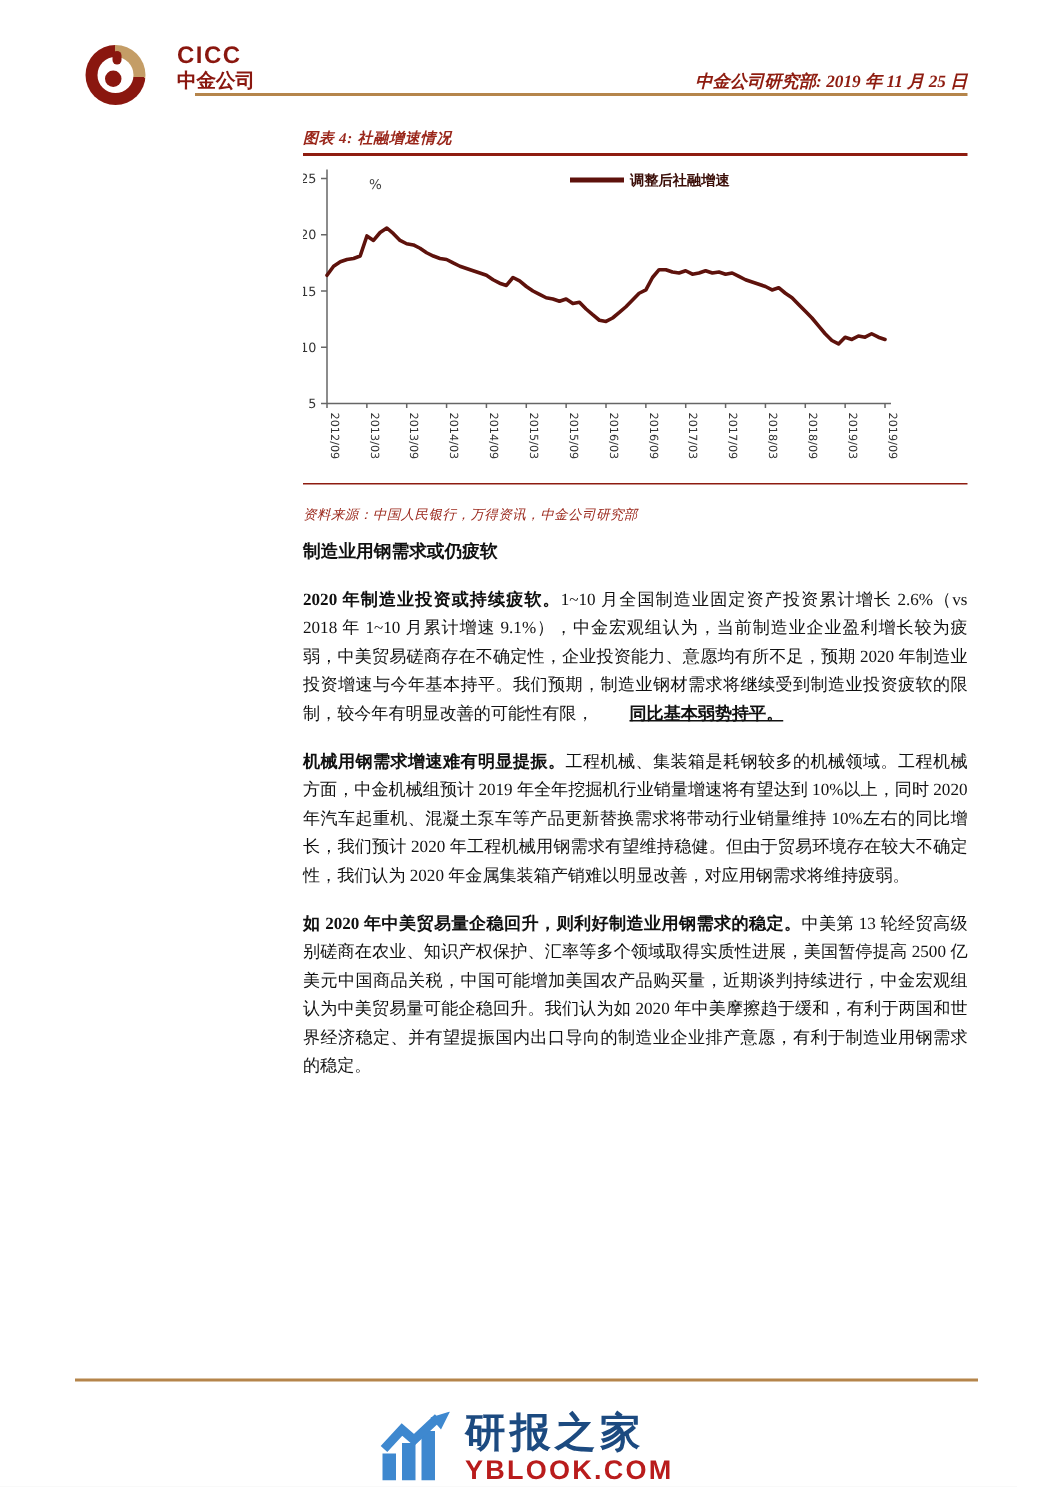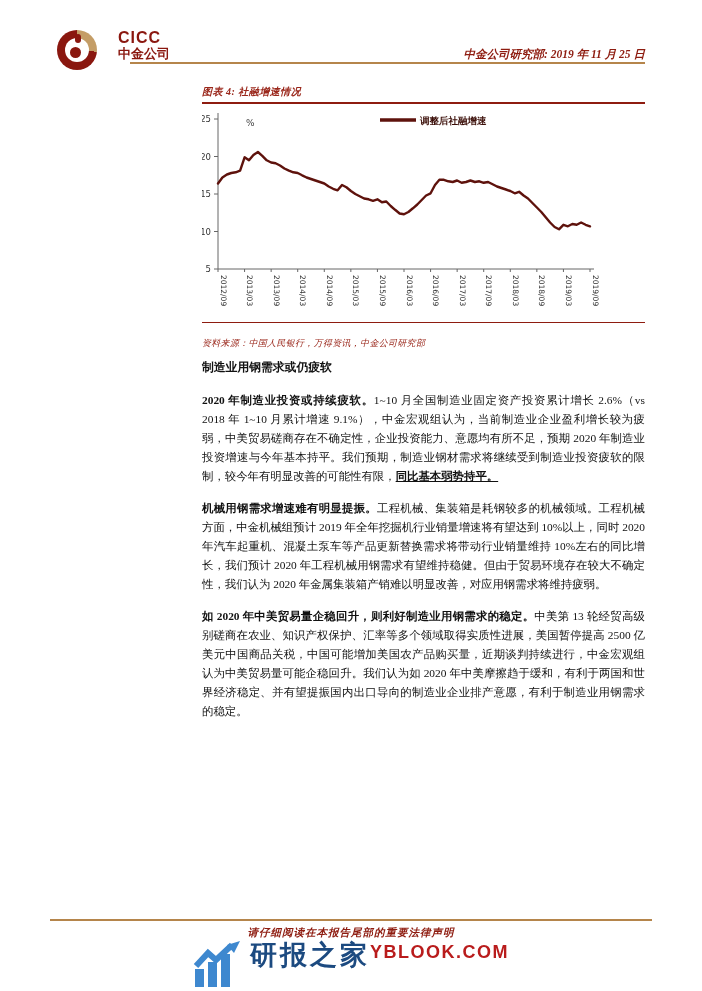--- a/index.html
+++ b/index.html
@@ -24,29 +24,29 @@
   .fig-rule { height:2px; background:#8e1c10; margin-top:3px; }
   #chart { display:block; margin-top:4px; font-family:"DejaVu Sans",sans-serif; }
   .src-rule { height:1px; background:#8e1c10; margin-top:2px; }
   .fig-source { font-size:9px; font-style:italic; color:#9a271b; margin-top:14px; letter-spacing:0.3px; }
 
   
   .article { position:absolute; left:202px; top:360px; width:443px; color:#111; }
   .article h2 { font-size:11.8px; font-weight:bold; margin:0 0 15px 0; }
   .para { font-size:11.4px; line-height:19px; text-align:justify; margin-bottom:13px; }
   .para .b { font-weight:bold; }
-  .para .u { text-decoration:underline; }
+  .para .u { text-decoration:underline;margin-left:24px; }
 
   
   .footer-rule { position:absolute; left:50px; right:50px; top:919px; height:2px; background:#b5854b; }
   .legal { position:absolute; left:0; right:0; top:926px; text-align:center; font-size:10.5px;
            font-weight:bold; font-style:italic; color:#8e1c10; letter-spacing:1px; }
   .yblook { position:absolute; left:0; right:0; top:941px; display:flex; justify-content:center;
             align-items:flex-start; gap:9px; }
-  .yb-text { display:flex; flex-direction:row; align-items:flex-start; }
+  .yb-text { display:flex; flex-direction:column; align-items:flex-start; }
   .yb-cn { font-size:27px; font-weight:bold; color:#1c4a80; letter-spacing:3px; line-height:1.05; }
   .yb-en { font-family:"Liberation Sans","DejaVu Sans",sans-serif; font-size:18px; font-weight:bold;
            color:#b91c1c; letter-spacing:1.5px; margin-top:1px; }
 </style>
 </head>
 <body>
 
 <div class="page">
 
   <div class="logo-wrap">
@@ -121,21 +121,20 @@
   <div class="article">
     <h2>制造业用钢需求或仍疲软</h2>
     <div id="paragraphs">
         <p class="para"><span class="b">2020 年制造业投资或持续疲软。</span><span>1~10 月全国制造业固定资产投资累计增长 2.6%（vs 2018 年 1~10 月累计增速 9.1%），中金宏观组认为，当前制造业企业盈利增长较为疲弱，中美贸易磋商存在不确定性，企业投资能力、意愿均有所不足，预期 2020 年制造业投资增速与今年基本持平。我们预期，制造业钢材需求将继续受到制造业投资疲软的限制，较今年有明显改善的可能性有限，</span><span class="b u">同比基本弱势持平。</span></p>
         <p class="para"><span class="b">机械用钢需求增速难有明显提振。</span><span>工程机械、集装箱是耗钢较多的机械领域。工程机械方面，中金机械组预计 2019 年全年挖掘机行业销量增速将有望达到 10%以上，同时 2020 年汽车起重机、混凝土泵车等产品更新替换需求将带动行业销量维持 10%左右的同比增长，我们预计 2020 年工程机械用钢需求有望维持稳健。但由于贸易环境存在较大不确定性，我们认为 2020 年金属集装箱产销难以明显改善，对应用钢需求将维持疲弱。</span></p>
         <p class="para"><span class="b">如 2020 年中美贸易量企稳回升，则利好制造业用钢需求的稳定。</span><span>中美第 13 轮经贸高级别磋商在农业、知识产权保护、汇率等多个领域取得实质性进展，美国暂停提高 2500 亿美元中国商品关税，中国可能增加美国农产品购买量，近期谈判持续进行，中金宏观组认为中美贸易量可能企稳回升。我们认为如 2020 年中美摩擦趋于缓和，有利于两国和世界经济稳定、并有望提振国内出口导向的制造业企业排产意愿，有利于制造业用钢需求的稳定。</span></p>
       </div>
   </div>
 
   <div class="footer-rule"></div>
-  <div class="legal">请仔细阅读在本报告尾部的重要法律声明</div>
   <div class="yblook">
     <svg width="48" height="46" viewBox="0 0 48 46">
       <rect x="2" y="28" width="9" height="18" fill="#3e88cf"></rect>
       <rect x="15" y="21" width="9" height="25" fill="#3e88cf"></rect>
       <rect x="28" y="13" width="9" height="33" fill="#3e88cf"></rect>
       <polyline points="3,25 15,12 23,19 39,4" stroke="#3e88cf" stroke-width="6" fill="none"></polyline>
       <polygon points="34,4 47,0 41,12" fill="#3e88cf"></polygon>
     </svg>
     <div class="yb-text">
       <div class="yb-cn">研报之家</div>

